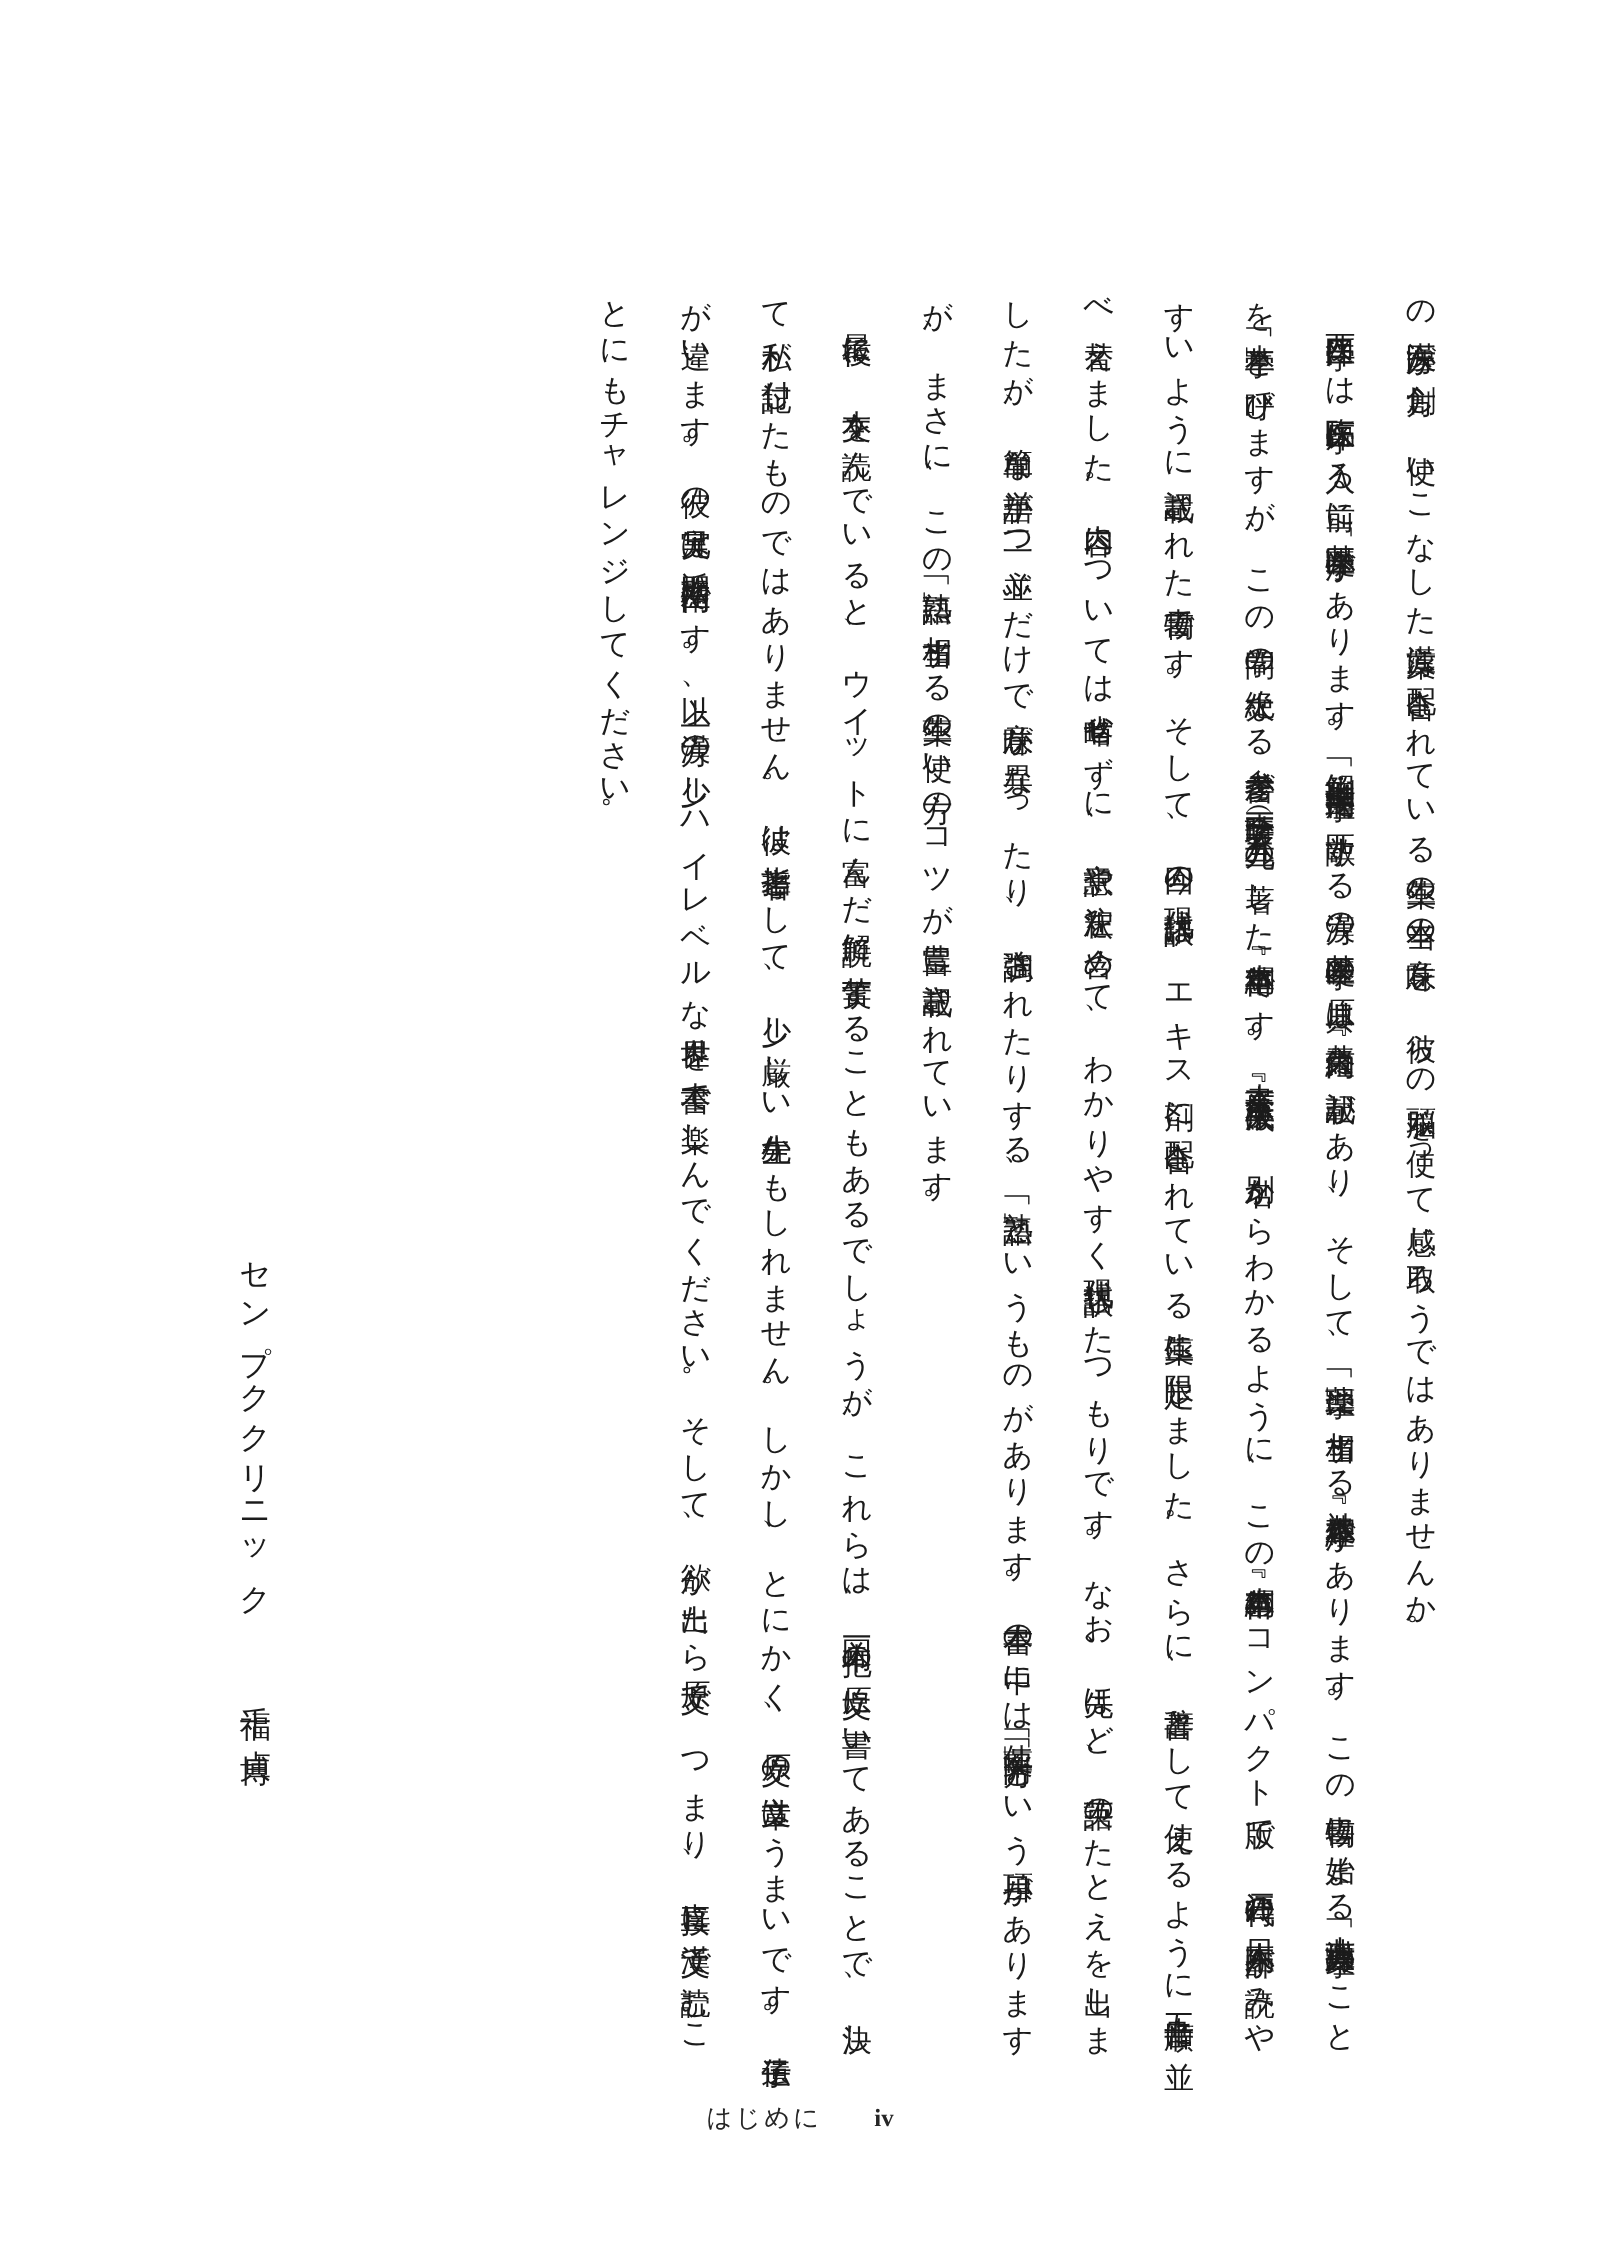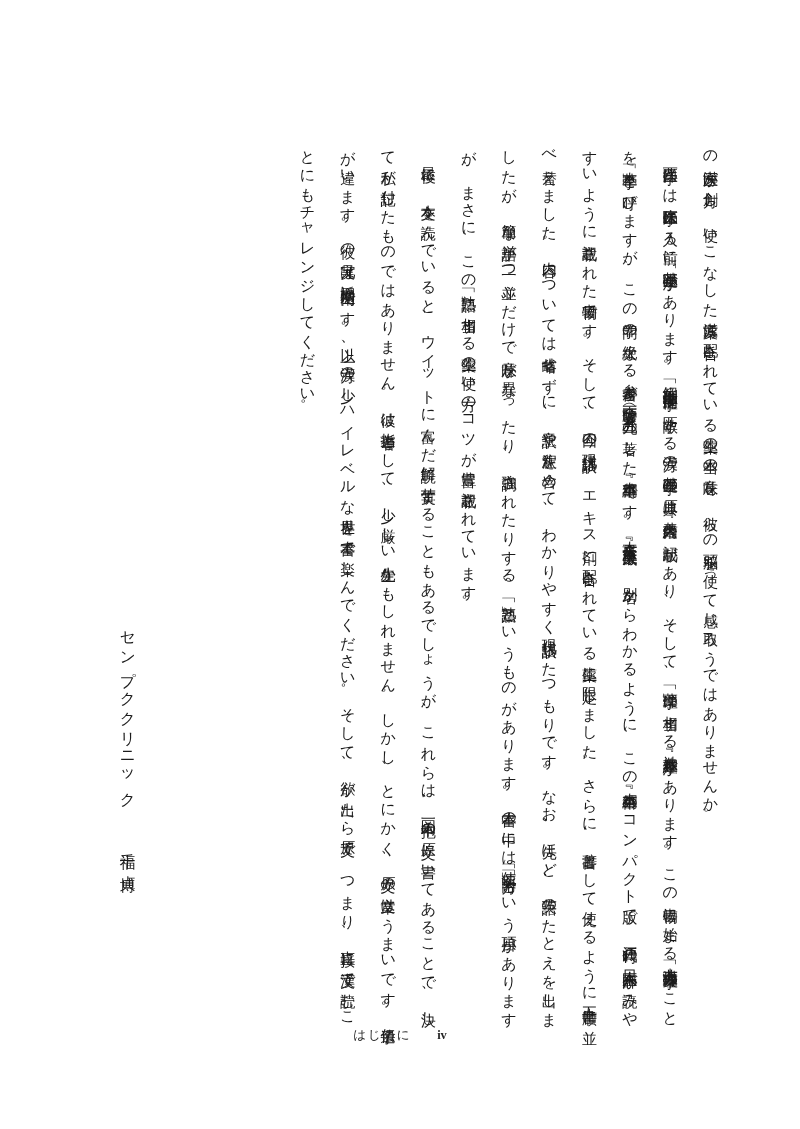--- a/index.html
+++ b/index.html
@@ -63,21 +63,21 @@
   }
   .signature .sig-name {
     margin-top: 18px;
     display: inline-block;
   }
 
   
   .footer {
     position: absolute;
     left: 0;
-    top: 1024px;
+    top: 1048px;
     width: 680px;
     text-align: center;
     color: #262626;
   }
   .footer .inner {
     display: inline-block;
     padding-left: 120px;
   }
   .footer .f-label {
     font-size: 12.6px;

